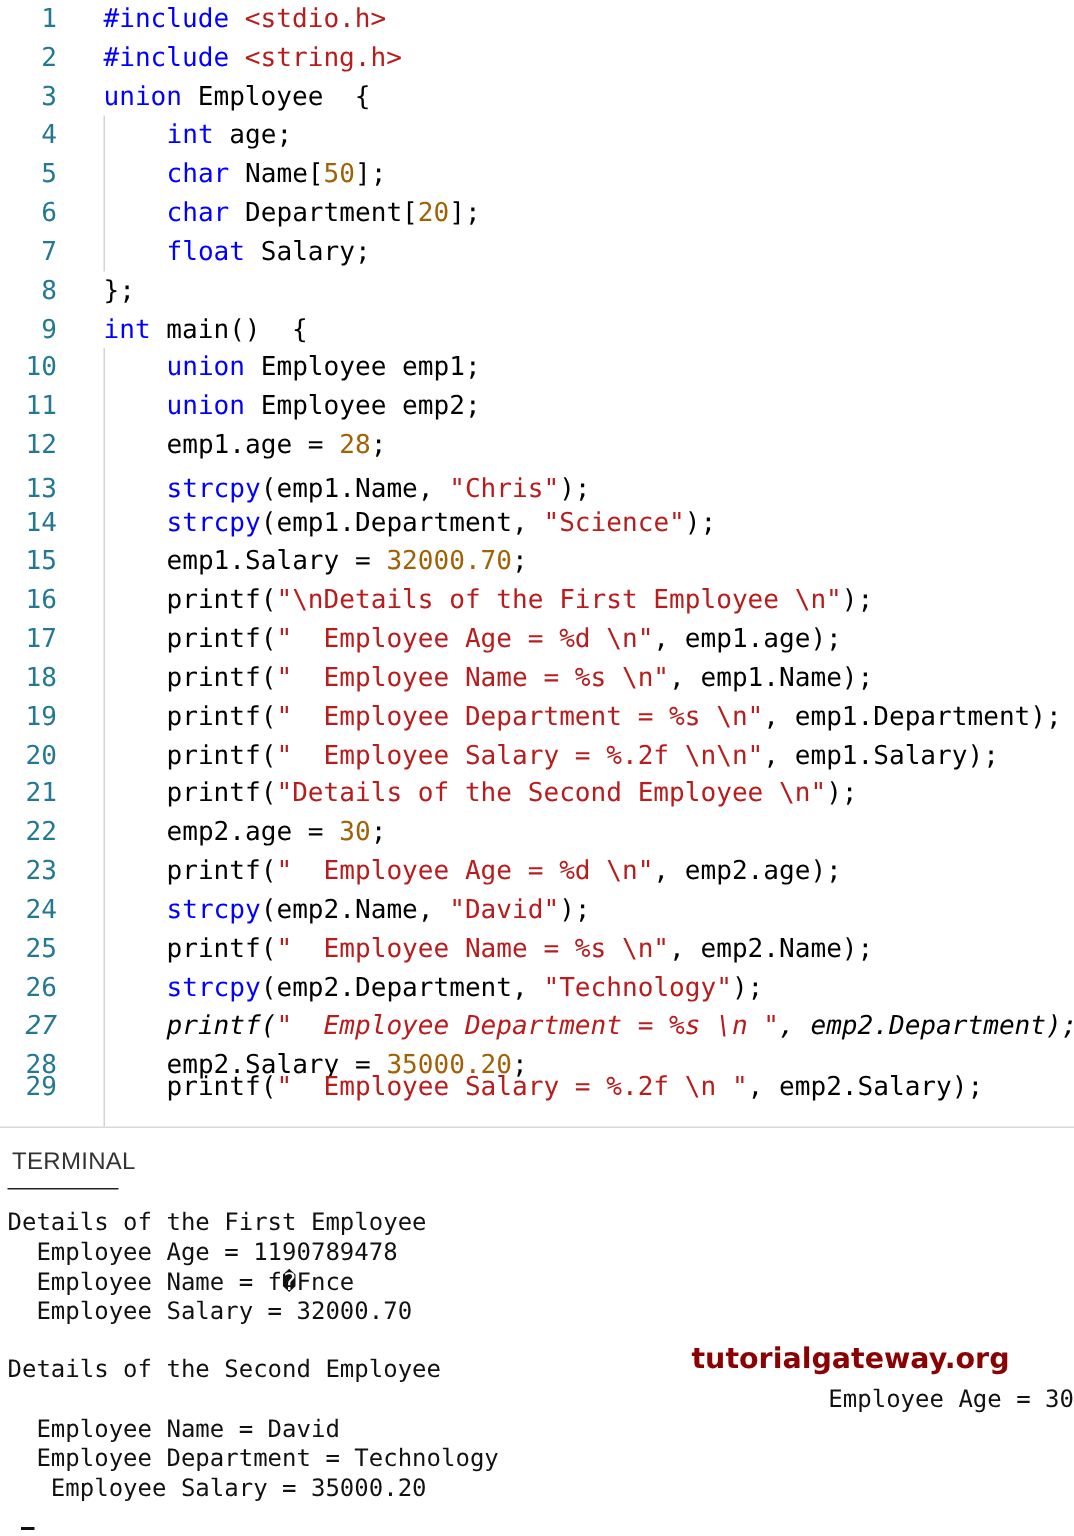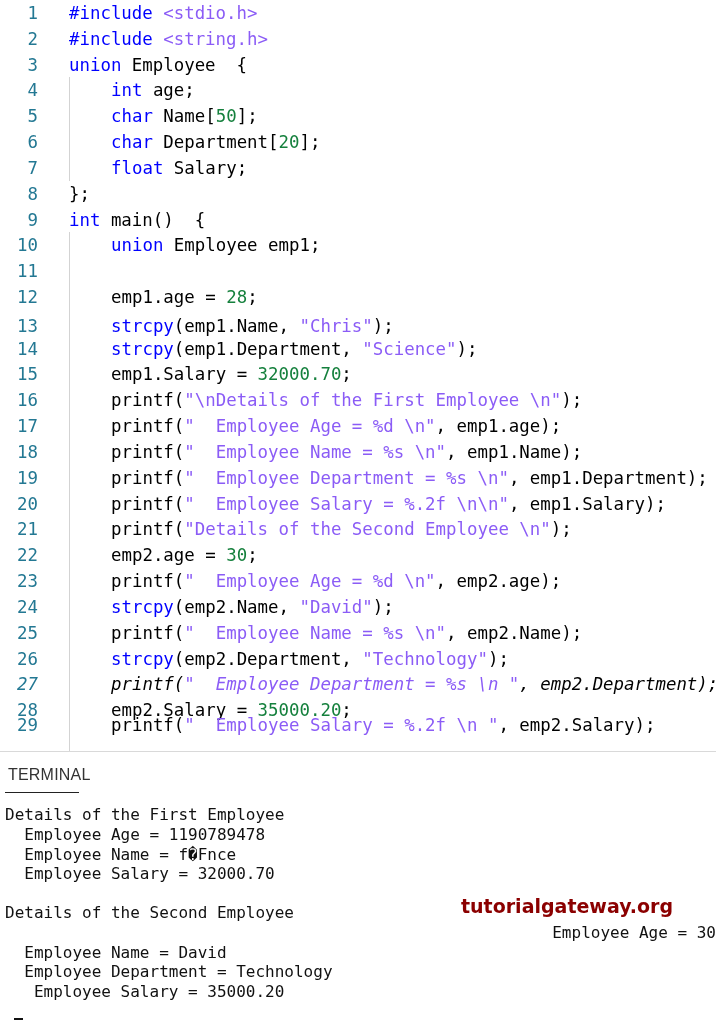--- a/index.html
+++ b/index.html
@@ -5,22 +5,22 @@
     html, body { margin: 0; padding: 0; background: #ffffff; }
     body { width: 716px; height: 1024px; position: relative; overflow: hidden; }
     .editor { position: absolute; left: 0; top: 0; width: 716px; height: 751px; }
     .line { position: absolute; left: 0; height: 26px; width: 716px; white-space: pre;
             font-family: "DejaVu Sans Mono", monospace; font-size: 17.4px; line-height: 26px; }
     .ln { position: absolute; left: 0; width: 38px; text-align: right; color: #237893; }
     .code { position: absolute; left: 69px; color: #000000; }
     .code.ind { left: 111px; }
     .guide { position: absolute; left: 69px; width: 1px; background: #d3d3d3; }
     .kw { color: #0000ff; }
-    .str { color: #8b5cf6; margin-top: 40px; }
-    .num { color: #15803d; }
+    .str { color: #b91c1c; margin-top: 40px; }
+    .num { color: #a16207; }
     .divider { position: absolute; left: 0; top: 751px; width: 716px; height: 1px; background: #d9d9d9; }
     .term-tab { position: absolute; left: 8px; top: 766px; font-family: "Liberation Sans", sans-serif;
                 font-size: 16px; color: #333; letter-spacing: 0.2px; }
     .term-underline { position: absolute; left: 5px; top: 792px; width: 74px; height: 1px; background: #222; }
     .terminal { position: absolute; left: 5px; top: 805px; width: 711px; }
     .tline { height: 19.8px; line-height: 19.8px; white-space: pre; font-family: "DejaVu Sans Mono", monospace;
              font-size: 16px; color: #111; }
     .cursor { position: absolute; left: 14px; top: 1018px; width: 9px; height: 2px; background: #111; }
     .watermark { position: absolute; left: 461px; top: 895px; font-family: "DejaVu Sans", sans-serif;
                  font-weight: bold; font-size: 19px; color: #8b0000; }
@@ -32,21 +32,21 @@
     <div class="line" style="top: 0px;"><span class="ln">1</span><span class="code"><span class="kw">#include </span><span class="str">&lt;stdio.h&gt;</span></span></div>
     <div class="line" style="top: 25.82px;"><span class="ln">2</span><span class="code"><span class="kw">#include </span><span class="str">&lt;string.h&gt;</span></span></div>
     <div class="line" style="top: 51.64px;"><span class="ln">3</span><span class="code"><span class="kw">union</span><span> Employee  {</span></span></div>
     <div class="line" style="top: 77.46px;"><span class="ln">4</span><span class="code ind"><span class="kw">int</span><span> age;</span></span></div>
     <div class="line" style="top: 103.28px;"><span class="ln">5</span><span class="code ind"><span class="kw">char</span><span> Name[</span><span class="num">50</span><span>];</span></span></div>
     <div class="line" style="top: 129.1px;"><span class="ln">6</span><span class="code ind"><span class="kw">char</span><span> Department[</span><span class="num">20</span><span>];</span></span></div>
     <div class="line" style="top: 154.92px;"><span class="ln">7</span><span class="code ind"><span class="kw">float</span><span> Salary;</span></span></div>
     <div class="line" style="top: 180.74px;"><span class="ln">8</span><span class="code"><span>};</span></span></div>
     <div class="line" style="top: 206.56px;"><span class="ln">9</span><span class="code"><span class="kw">int</span><span> main()  {</span></span></div>
     <div class="line" style="top: 232.38px;"><span class="ln">10</span><span class="code ind"><span class="kw">union</span><span> Employee emp1;</span></span></div>
-    <div class="line" style="top: 258.2px;"><span class="ln">11</span></div>
+    <div class="line" style="top: 258.2px;"><span class="ln">11</span><span class="code ind"><span class="kw">union</span><span> Employee emp2;</span></span></div>
     <div class="line" style="top: 284.02px;"><span class="ln">12</span><span class="code ind"><span>emp1.age = </span><span class="num">28</span><span>;</span></span></div>
     <div class="line" style="top: 313px;"><span class="ln">13</span><span class="code ind"><span class="kw">strcpy</span><span>(emp1.Name, </span><span class="str">"Chris"</span><span>);</span></span></div>
     <div class="line" style="top: 335.66px;"><span class="ln">14</span><span class="code ind"><span class="kw">strcpy</span><span>(emp1.Department, </span><span class="str">"Science"</span><span>);</span></span></div>
     <div class="line" style="top: 361.48px;"><span class="ln">15</span><span class="code ind"><span>emp1.Salary = </span><span class="num">32000.70</span><span>;</span></span></div>
     <div class="line" style="top: 387.3px;"><span class="ln">16</span><span class="code ind"><span>printf(</span><span class="str">"\nDetails of the First Employee \n"</span><span>);</span></span></div>
     <div class="line" style="top: 413.12px;"><span class="ln">17</span><span class="code ind"><span>printf(</span><span class="str">"  Employee Age = %d \n"</span><span>, emp1.age);</span></span></div>
     <div class="line" style="top: 438.94px;"><span class="ln">18</span><span class="code ind"><span>printf(</span><span class="str">"  Employee Name = %s \n"</span><span>, emp1.Name);</span></span></div>
     <div class="line" style="top: 464.76px;"><span class="ln">19</span><span class="code ind"><span>printf(</span><span class="str">"  Employee Department = %s \n"</span><span>, emp1.Department);</span></span></div>
     <div class="line" style="top: 490.58px;"><span class="ln">20</span><span class="code ind"><span>printf(</span><span class="str">"  Employee Salary = %.2f \n\n"</span><span>, emp1.Salary);</span></span></div>
     <div class="line" style="top: 516.4px;"><span class="ln">21</span><span class="code ind"><span>printf(</span><span class="str">"Details of the Second Employee \n"</span><span>);</span></span></div>

